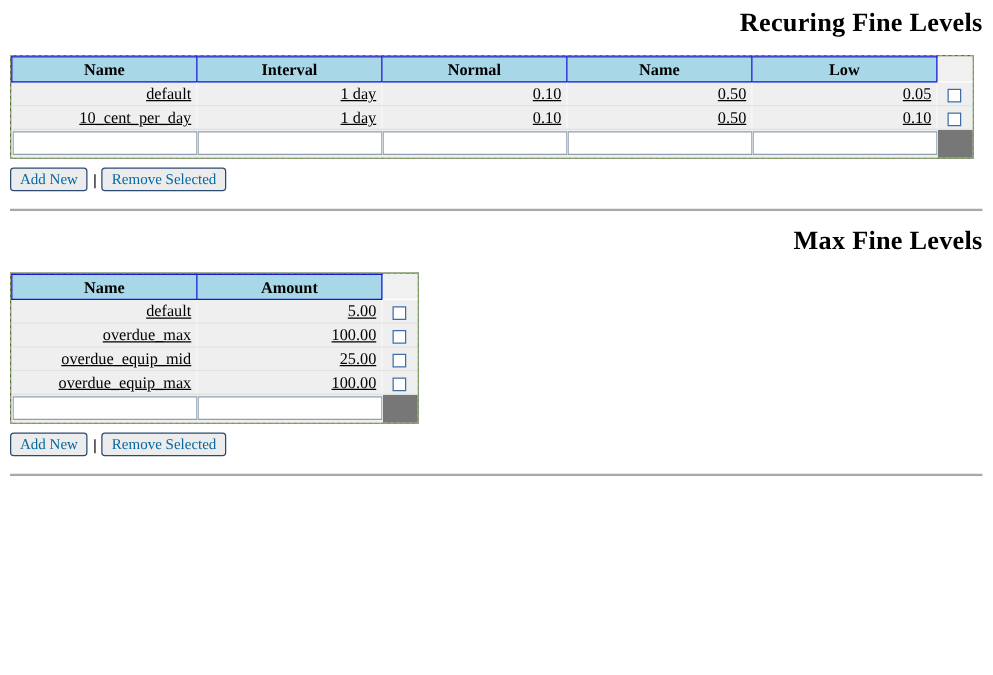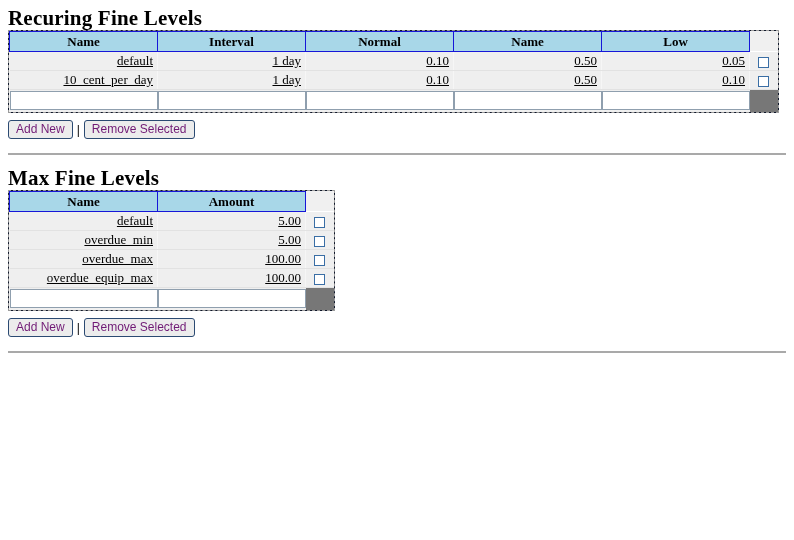--- a/index.html
+++ b/index.html
@@ -20,25 +20,27 @@
   .page { padding: 0 8px; }
 
   h2.section-title {
     font-family: "Liberation Serif", "DejaVu Serif", serif;
     font-weight: bold;
     font-size: 21px;
     margin: 6px 0 0 0;
     padding: 0;
     line-height: 24px;
     letter-spacing: 0.2px;
+    text-align: right;
   }
 
   .grid-wrap {
+    margin-top: 14px;
     border: 1px dashed #9b9b9b;
-    background: #0f172a;
+    background: #4d7c0f;
     display: inline-block;
     padding: 0;
   }
 
   table.grid {
     border-collapse: collapse;
     background: #f0f0f0;
     table-layout: fixed;
   }
 
@@ -116,23 +118,23 @@
     display: block;
   }
 
   .btn-row {
     margin: 3px 0 0 0;
     padding: 0;
     white-space: nowrap;
     line-height: 18px;
   }
   .btn {
-    font-family: Liberation Sans, sans-serif;
+    font-family: Liberation Serif, serif;
     font-size: 12px;
-    color: #701a75;
+    color: #0369a1;
     background: #ececec;
     border: 1px solid #2b4a72;
     border-radius: 3px;
     padding: 1px 7px 2px 7px;
     cursor: pointer;
     line-height: 14px;
   }
   .btn-sep {
     display: inline-block;
     padding: 0 4px;
@@ -242,27 +244,27 @@
           <th class="spacer-head"></th>
         </tr>
       </thead>
       <tbody id="body-2">
           <tr>
             <td>default</td>
             <td>5.00</td>
             <td class="cb-cell"><span class="cb"></span></td>
           </tr>
           <tr>
-            <td>overdue_min</td>
-            <td>5.00</td>
-            <td class="cb-cell"><span class="cb"></span></td>
-          </tr>
-          <tr>
             <td>overdue_max</td>
             <td>100.00</td>
+            <td class="cb-cell"><span class="cb"></span></td>
+          </tr>
+          <tr>
+            <td>overdue_equip_mid</td>
+            <td>25.00</td>
             <td class="cb-cell"><span class="cb"></span></td>
           </tr>
           <tr>
             <td>overdue_equip_max</td>
             <td>100.00</td>
             <td class="cb-cell"><span class="cb"></span></td>
           </tr>
         </tbody>
       <tfoot>
         <tr class="input-row" id="inputrow-2">

